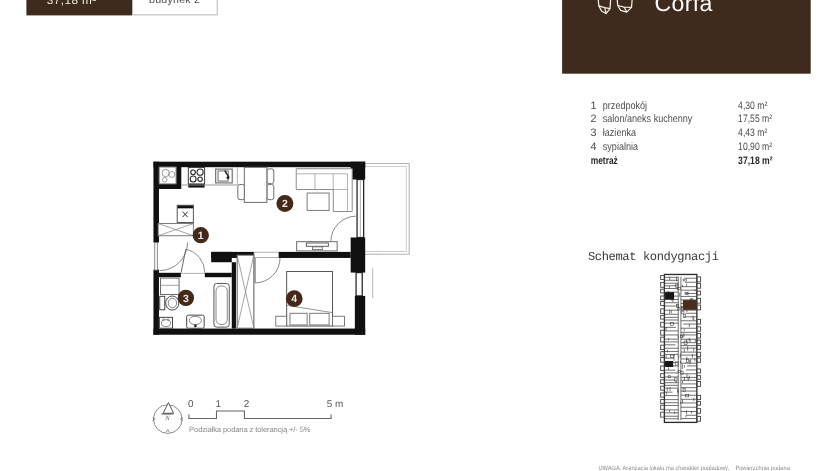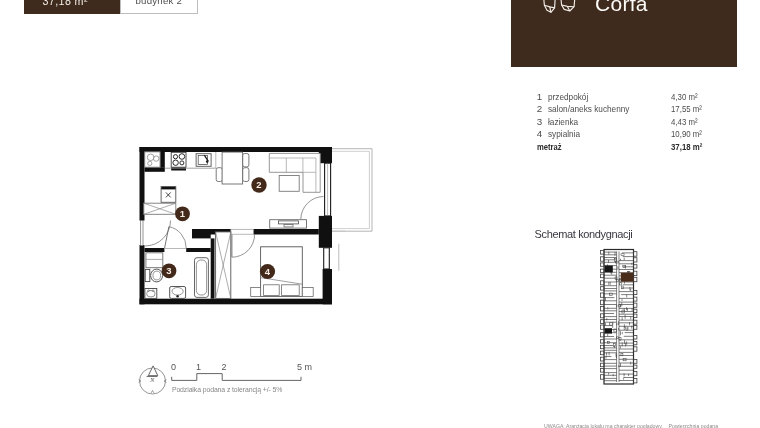--- a/index.html
+++ b/index.html
@@ -28,21 +28,21 @@
       <path d="M29.4,6.4 L31.8,11.0"></path>
     </g>
   </svg>
 
   <div class="abs" style="left:536.8px;top:90.8px;color:#4d4d4d;font-size:9.8px;line-height:12.4px;">1<br>2<br>3<br>4</div>
   <div class="abs" style="left:547.9px;top:90.8px;color:#4d4d4d;font-size:9.8px;line-height:12.4px;transform:scaleX(0.84);transform-origin:left top;">przedpokój<br>salon/aneks kuchenny<br>łazienka<br>sypialnia</div>
   <div class="abs" style="left:670.5px;top:90.8px;color:#4d4d4d;font-size:9.8px;line-height:12.4px;transform:scaleX(0.80);transform-origin:left top;">4,30 m²<br>17,55 m²<br>4,43 m²<br>10,90 m²</div>
   <div class="abs" style="left:536.6px;top:140.6px;color:#2b2b2b;font-size:9.8px;font-weight:bold;transform:scaleX(0.78);transform-origin:left top;">metraż</div>
   <div class="abs" style="left:670.5px;top:140.6px;color:#2b2b2b;font-size:9.8px;font-weight:bold;transform:scaleX(0.80);transform-origin:left top;">37,18 m²</div>
 
-  <div class="abs" style="left:534.5px;top:228.3px;color:#383840;font-size:11px;letter-spacing:-0.35px;">Schemat kondygnacji</div>
+  <div class="abs" style="left:534.5px;top:228.3px;color:#383840;font-size:11px;letter-spacing:-0.35px;font-family:Liberation Mono, monospace;">Schemat kondygnacji</div>
 
   <div class="abs" style="left:543.7px;top:422.6px;width:230px;color:#8a8a8a;font-size:5.7px;line-height:6.4px;white-space:nowrap;transform:scaleX(0.91);transform-origin:left top;">UWAGA: Aranżacja lokalu ma charakter poglądowy.&nbsp;&nbsp;&nbsp;&nbsp;Powierzchnia podana</div>
 
   <svg class="abs" style="left:0;top:0;" width="760" height="428" viewBox="0 0 760 428">
 
     <g fill="none" stroke="#b5b5b5" stroke-width="1">
       <path d="M332,148.7 H372 V231.2 H332"></path>
       <path d="M332,151.3 H369.4 V228.6 H332" stroke-width="0.8" stroke="#c3c3c3"></path>
       <line x1="338.8" y1="243.8" x2="338.8" y2="270.8" stroke="#bdbdbd"></line>
       <line x1="332" y1="231.2" x2="345" y2="231.2" stroke="#c3c3c3" stroke-width="0.8"></line>

